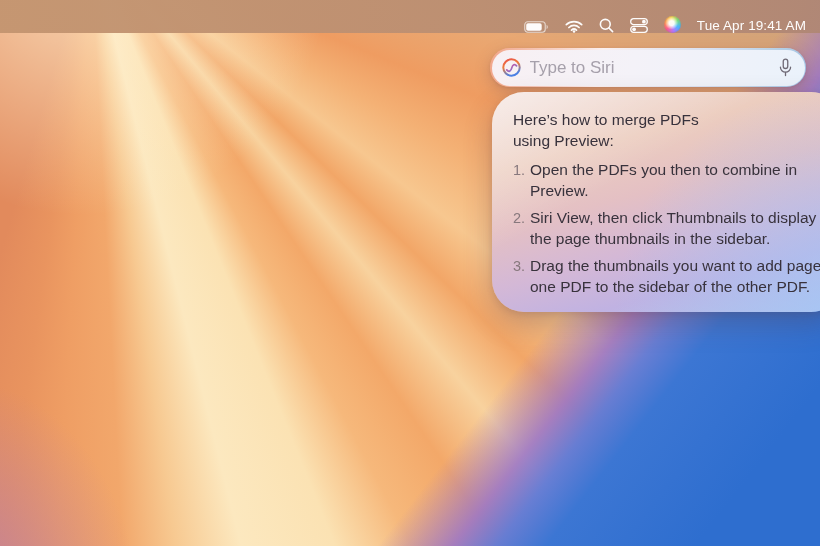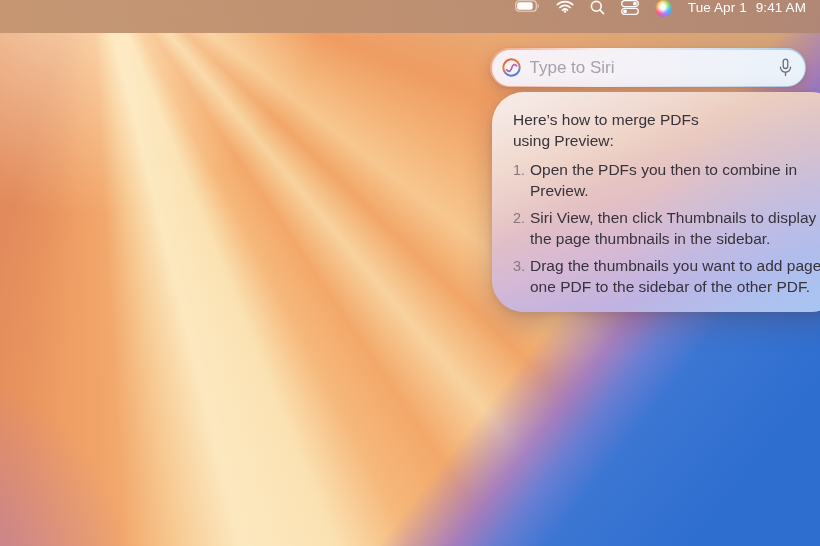--- a/index.html
+++ b/index.html
@@ -41,36 +41,36 @@
         #f2a76b 177deg,
         #ef9e64 183deg,
         #e9945f 188deg,
         #e28a5c 196deg,
         #e28a5c 360deg);
   }
 
   
   .menubar {
     position: absolute; top: 0; left: 0; right: 0; height: 33px;
-    display: flex; align-items: flex-start; justify-content: flex-end;
+    display: flex; align-items: flex-end; justify-content: flex-end;
     gap: 16px; padding-right: 14px; box-sizing: border-box;
     background: linear-gradient(90deg,
       rgba(196,149,112,0.97) 0%,
       rgba(188,143,114,0.97) 55%,
       rgba(176,135,117,0.97) 100%);
   }
   .mb-item { display: flex; align-items: center; }
   .mb-item svg { display: block; }
   .clock {
     color: rgba(255,255,255,0.98);
     font-size: 13.5px; font-weight: 500;
     letter-spacing: 0.1px;
     white-space: nowrap;
   }
-  .clock .time { margin-left: 9px; }
+  .clock .time { }
   .siri-orb {
     width: 17px; height: 17px; border-radius: 50%;
     background:
       radial-gradient(circle at 45% 42%, rgba(255,255,255,0.95) 0 18%, rgba(255,255,255,0) 48%),
       conic-gradient(from 230deg, #ff5f8f, #ff9f4a, #ffd84a, #7adf7a, #4ab8ff, #b07aff, #ff5f8f);
     box-shadow: inset 0 0 2px rgba(120,60,120,0.55);
   }
 
   
   .siri-input-wrap {

